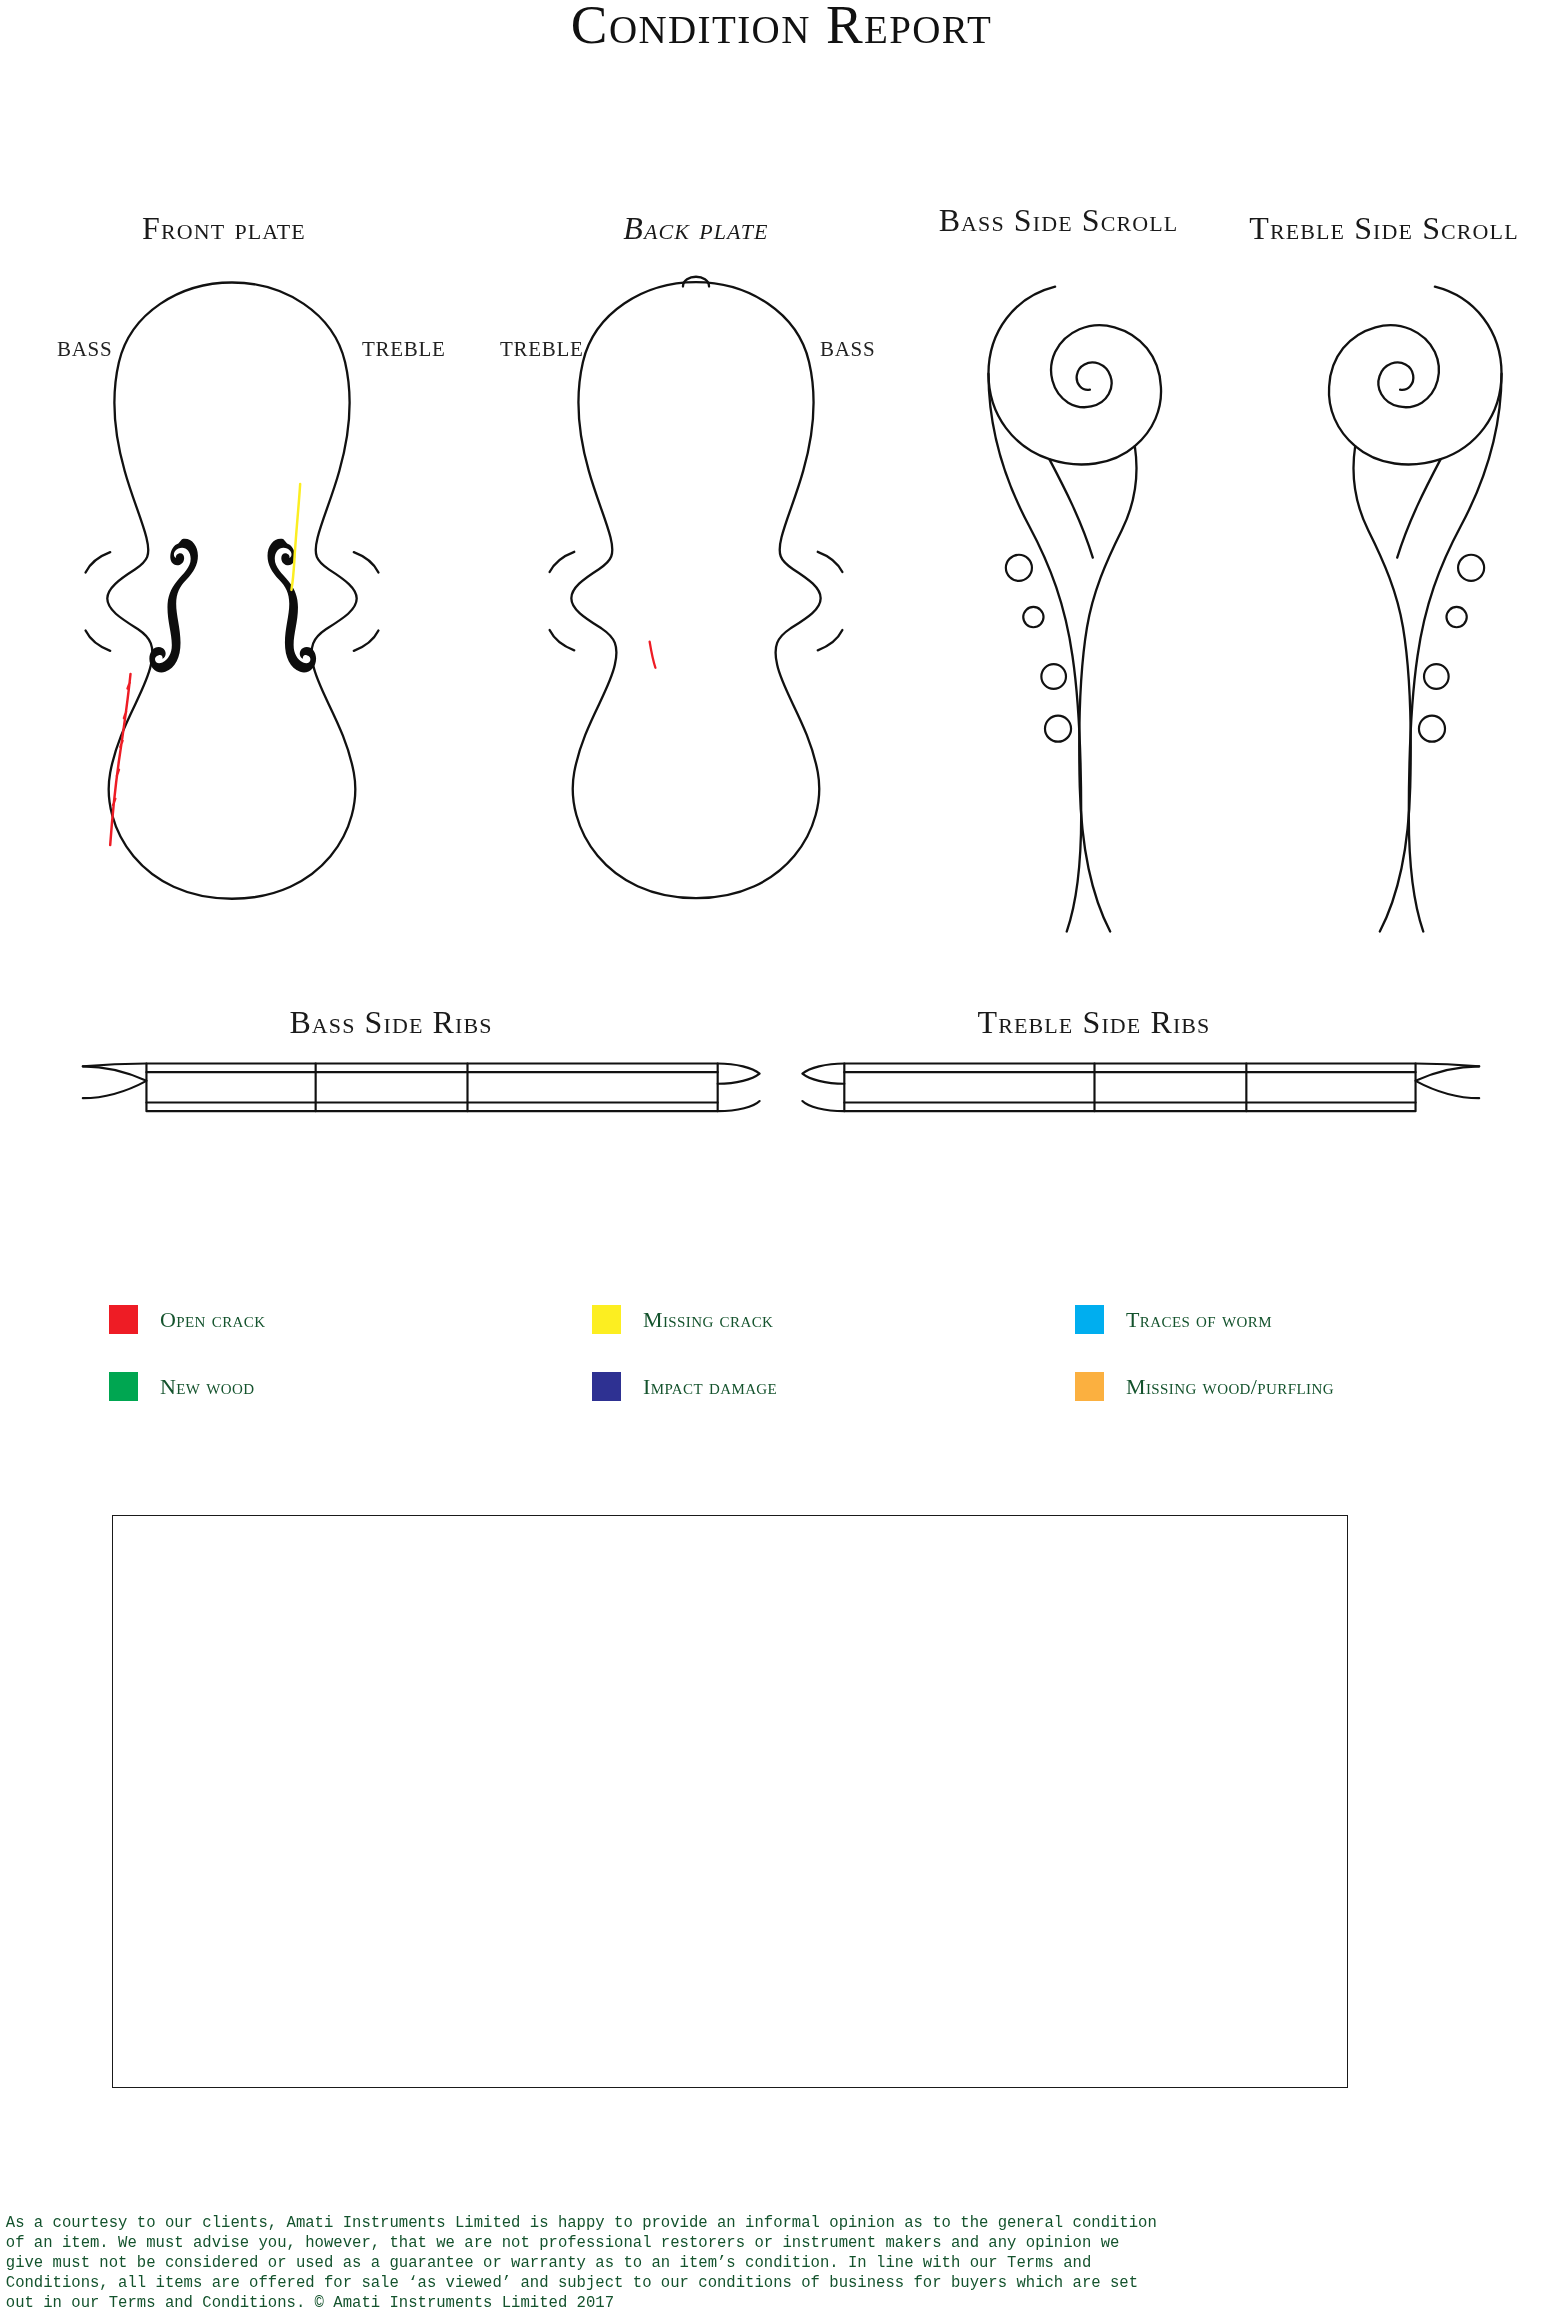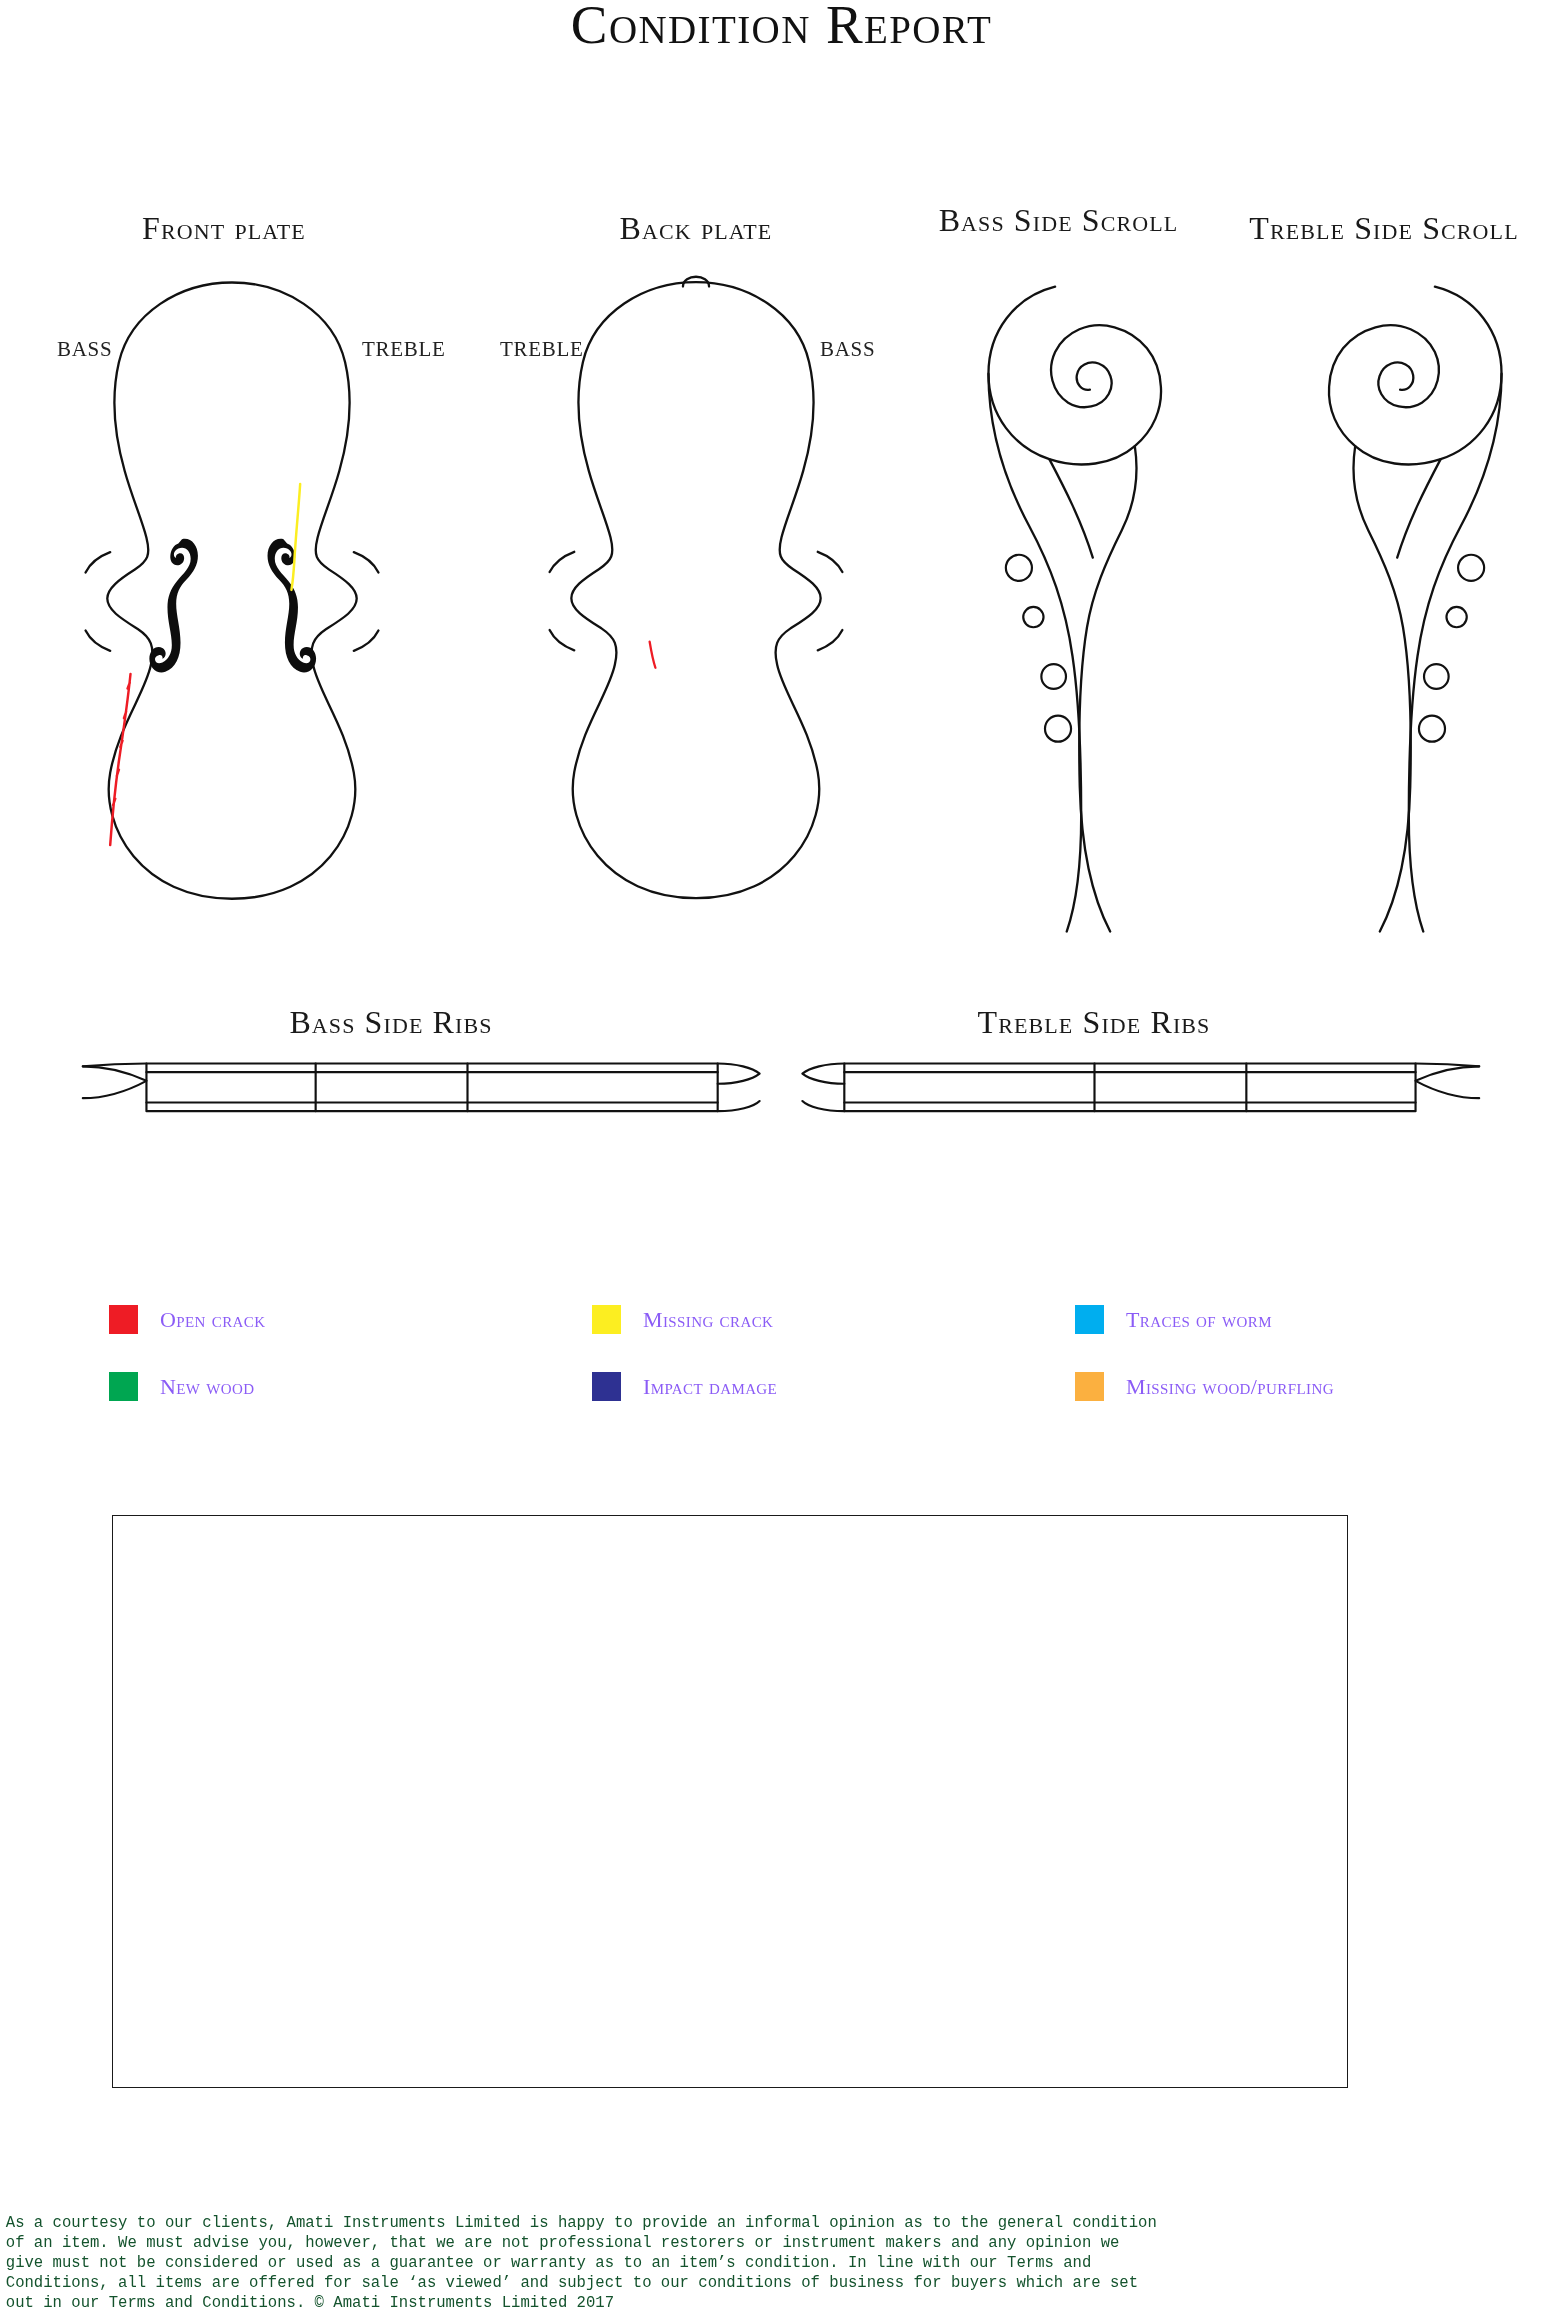--- a/index.html
+++ b/index.html
@@ -85,21 +85,21 @@
     width: 29px;
     height: 29px;
     flex: none;
     margin-right: 22px;
   }
   .legend-label {
     font-family: "Liberation Serif", serif;
     font-variant: small-caps;
     font-size: 22px;
     letter-spacing: 0.4px;
-    color: #8b5cf6;
+    color: #14532d;
     white-space: nowrap;
   }
 
   
   .comments-box {
     position: absolute;
     left: 112px;
     top: 1515px;
     width: 1236px;
     height: 573px;
@@ -157,21 +157,21 @@
   }
 </style>
 </head>
 <body>
 
 <div class="page">
 
   <div class="title">Condition Report</div>
 
   <div class="cap" style="left:72px; top:210px; width:304px;">Front plate</div>
-  <div class="cap" style="left:544px; top:210px; width:304px;">Back plate</div>
+  <div class="cap" style="left:544px; top:210px; width:304px;font-style:italic;">Back plate</div>
   <div class="cap" style="left:928px; top:202px; width:261px;">Bass Side Scroll</div>
   <div class="cap" style="left:1232px; top:210px; width:304px;">Treble Side Scroll</div>
 
   <div class="sidelabel" style="left:57px;  top:337px;">BASS</div>
   <div class="sidelabel" style="left:362px; top:337px;">TREBLE</div>
   <div class="sidelabel" style="left:500px; top:337px;">TREBLE</div>
   <div class="sidelabel" style="left:820px;top:337px;">BASS</div>
 
   <div class="diagram" style="left:29px; top:268px;">
     <svg width="406" height="667" viewBox="0 0 560 920">

